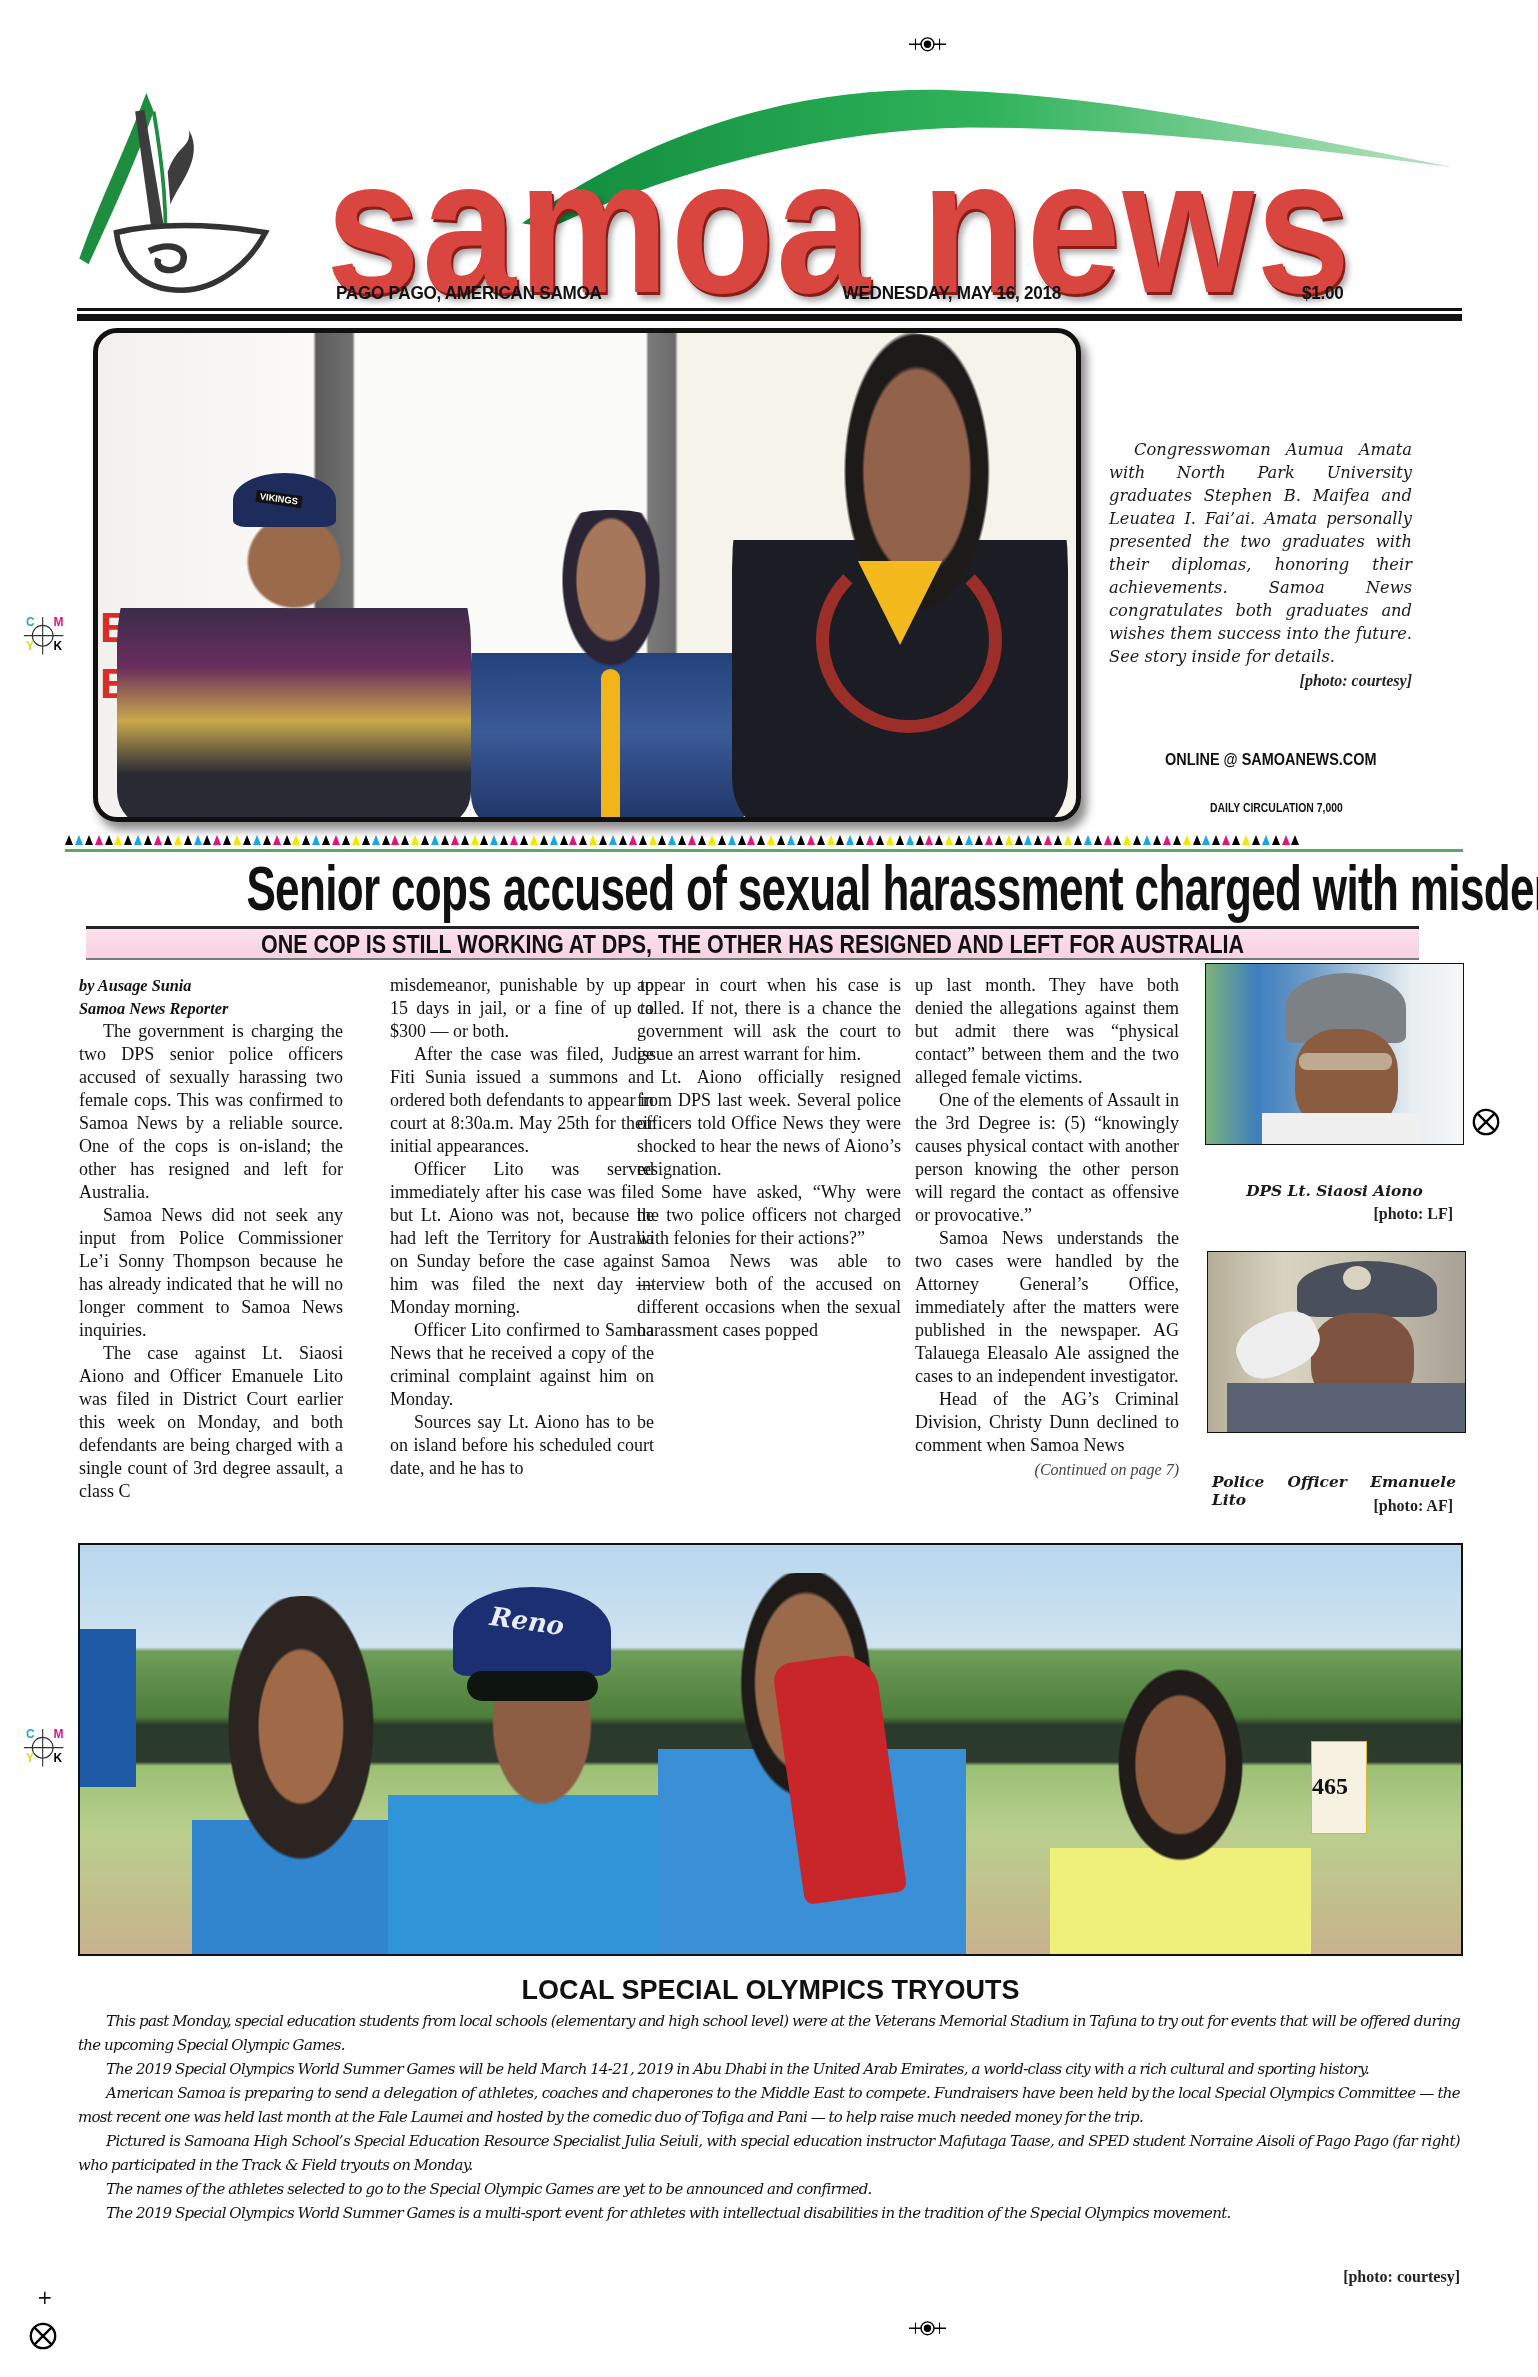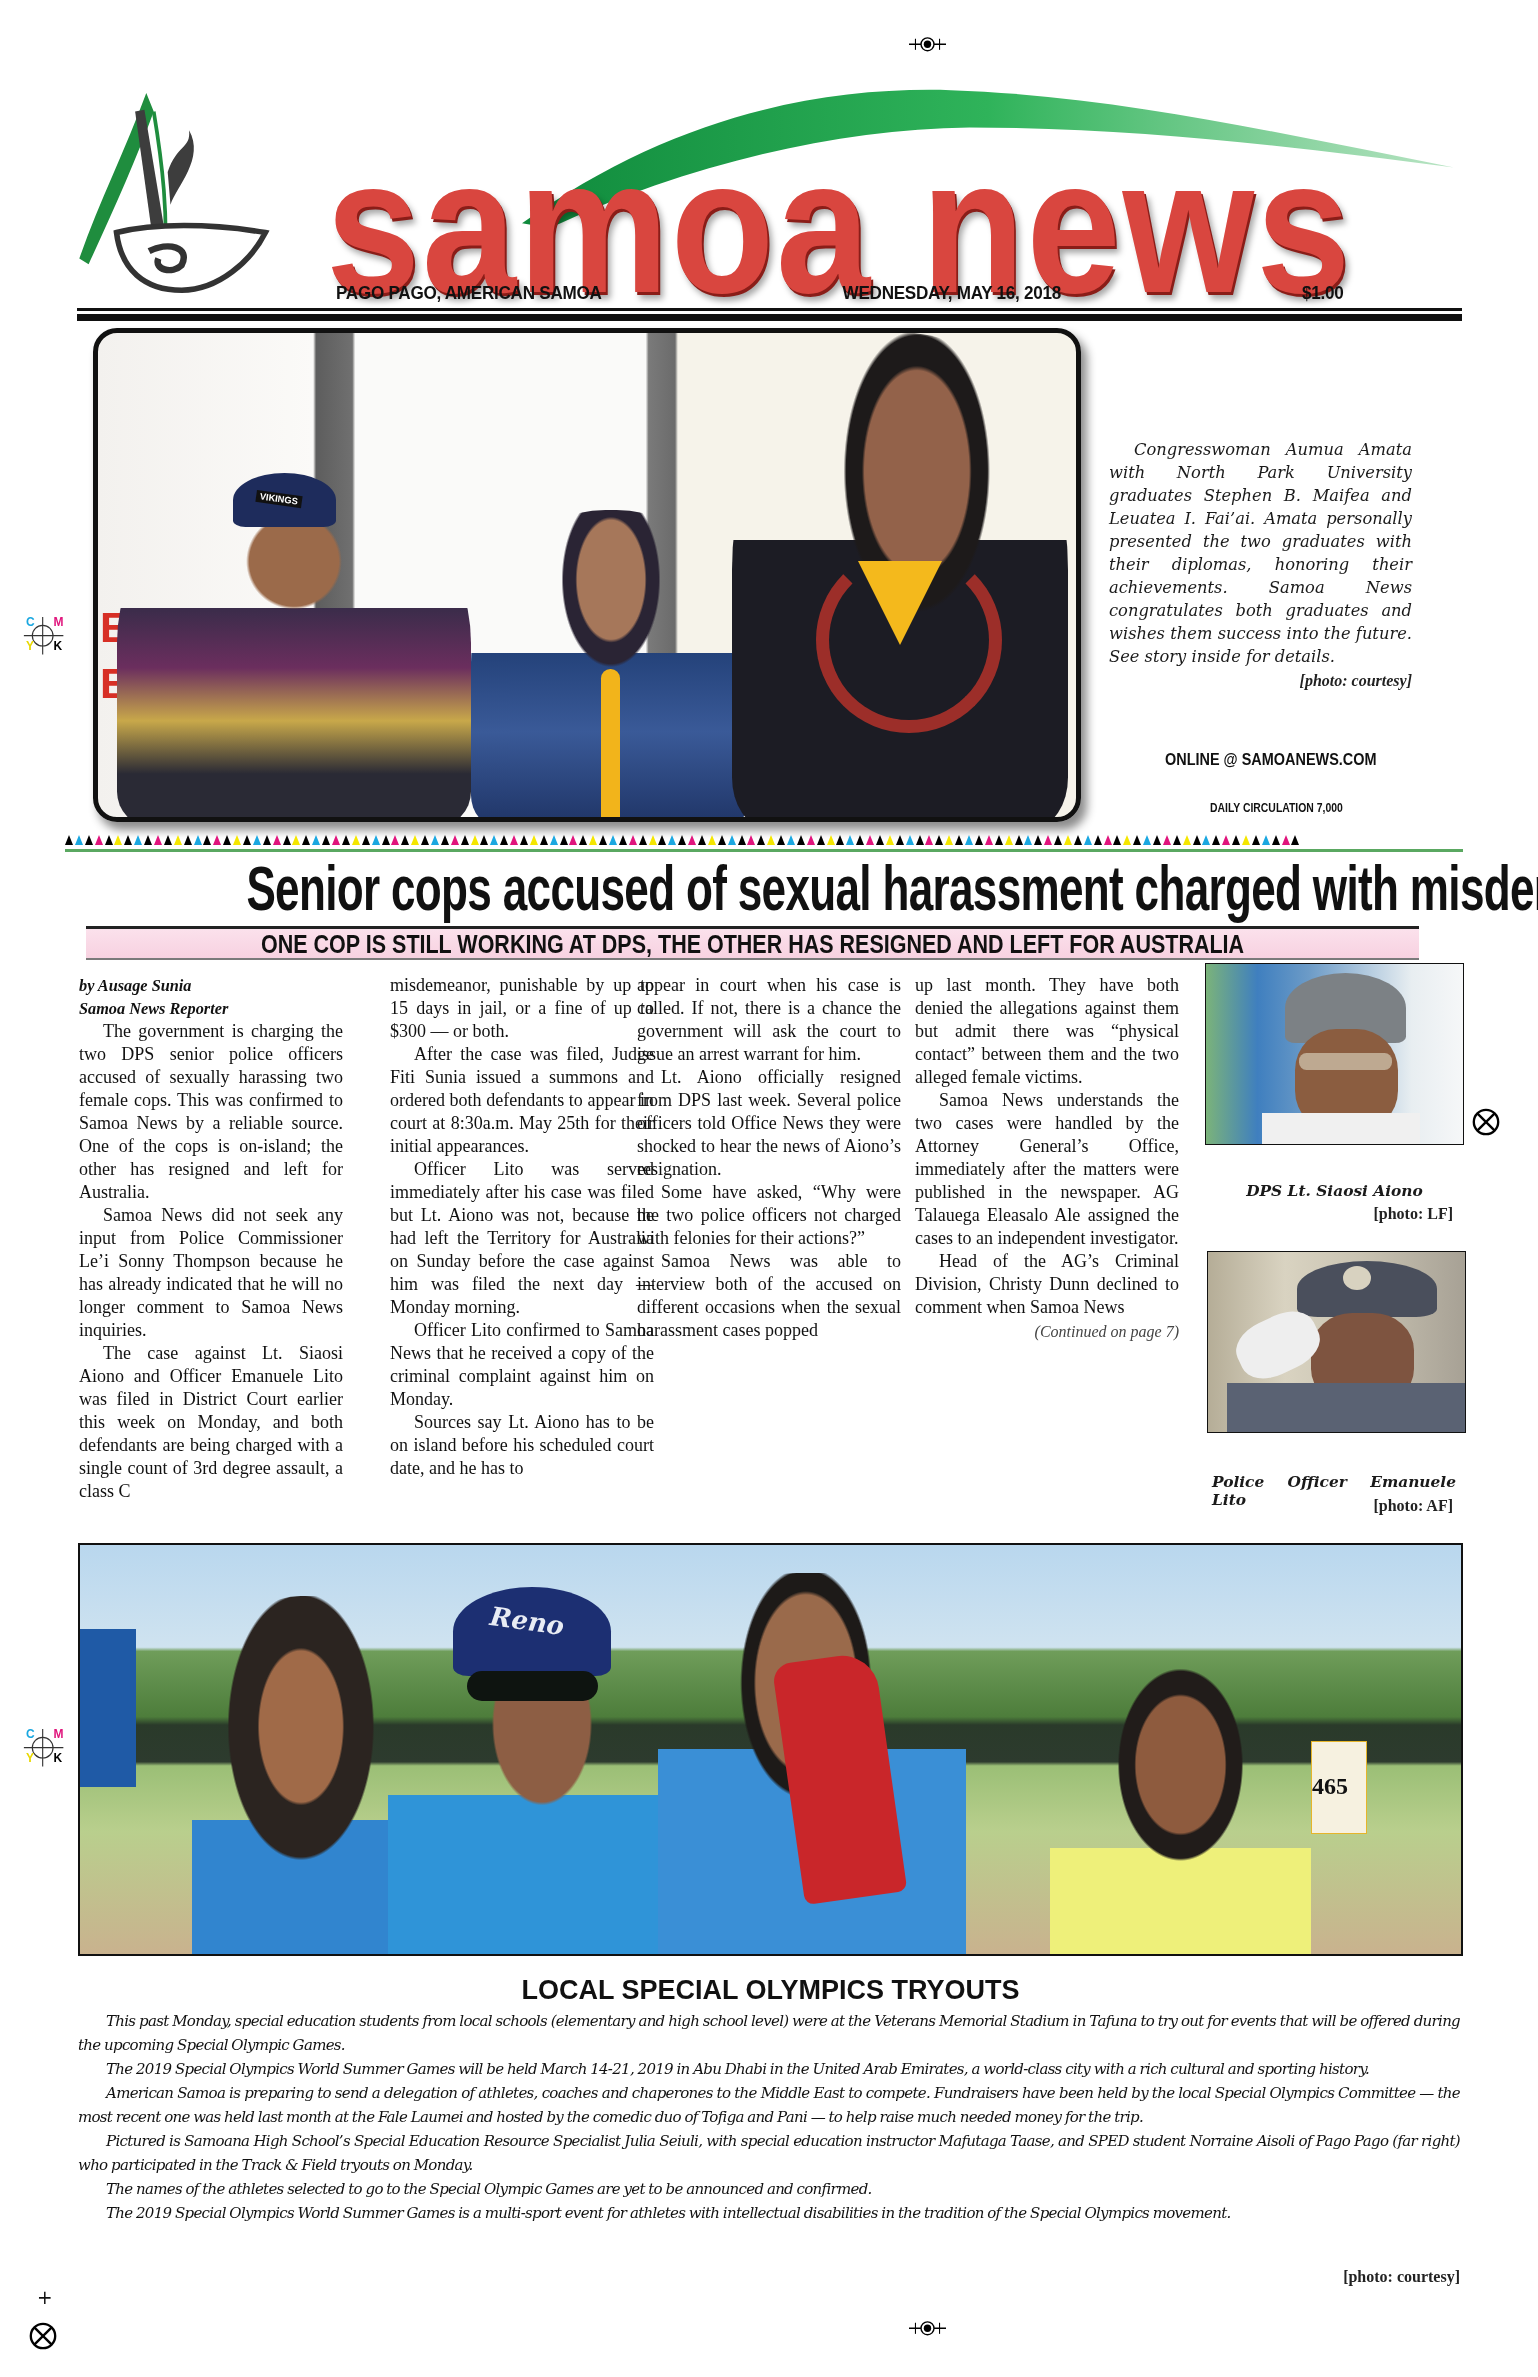--- a/index.html
+++ b/index.html
@@ -251,20 +251,21 @@
   <p>Sources say Lt. Aiono has to be on island before his sched­uled court date, and he has to</p>
 </div>
 <div class="abs col" style="left:637px;">
   <p style="text-indent:0">appear in court when his case is called. If not, there is a chance the government will ask the court to issue an arrest warrant for him.</p>
   <p>Lt. Aiono officially resigned from DPS last week. Several police officers told Office News they were shocked to hear the news of Aiono’s resignation.</p>
   <p>Some have asked, “Why were the two police officers not charged with felonies for their actions?”</p>
   <p>Samoa News was able to interview both of the accused on different occasions when the sexual harassment cases popped</p>
 </div>
 <div class="abs col" style="left:915px;">
   <p style="text-indent:0">up last month. They have both denied the allegations against them but admit there was “phys­ical contact” between them and the two alleged female victims.</p>
+  <p>One of the elements of Assault in the 3rd Degree is: (5) “knowingly causes physical contact with another person knowing the other person will regard the contact as offensive or provocative.”</p>
   <p>Samoa News understands the two cases were handled by the Attorney General’s Office, immediately after the matters were published in the news­paper. AG Talauega Eleasalo Ale assigned the cases to an independent investigator.</p>
   <p>Head of the AG’s Criminal Division, Christy Dunn declined to comment when Samoa News</p>
   <div class="contd">(Continued on page 7)</div>
 </div>
 
 <div class="abs mug" style="left:1205px;top:963px;width:259px;height:182px;background:linear-gradient(90deg,#7bb37a 0%,#3f7fbf 20%,#6c9bc7 40%,#e8eef1 80%,#f6f7f8 100%);">
   <div style="position:absolute;left:79px;top:9.3px;width:121px;height:70px;border-radius:55% 55% 10% 10%;background:#7c8185;"></div>
   <div style="position:absolute;left:89px;top:65px;width:103px;height:103px;border-radius:40%;background:#8b5d40;"></div>
   <div style="position:absolute;left:93px;top:89px;width:93px;height:17px;border-radius:7.5px;background:#c7b6a0;opacity:.85;"></div>
   <div style="position:absolute;left:56px;top:149px;width:158px;height:37px;background:#f0f0f0;"></div>

